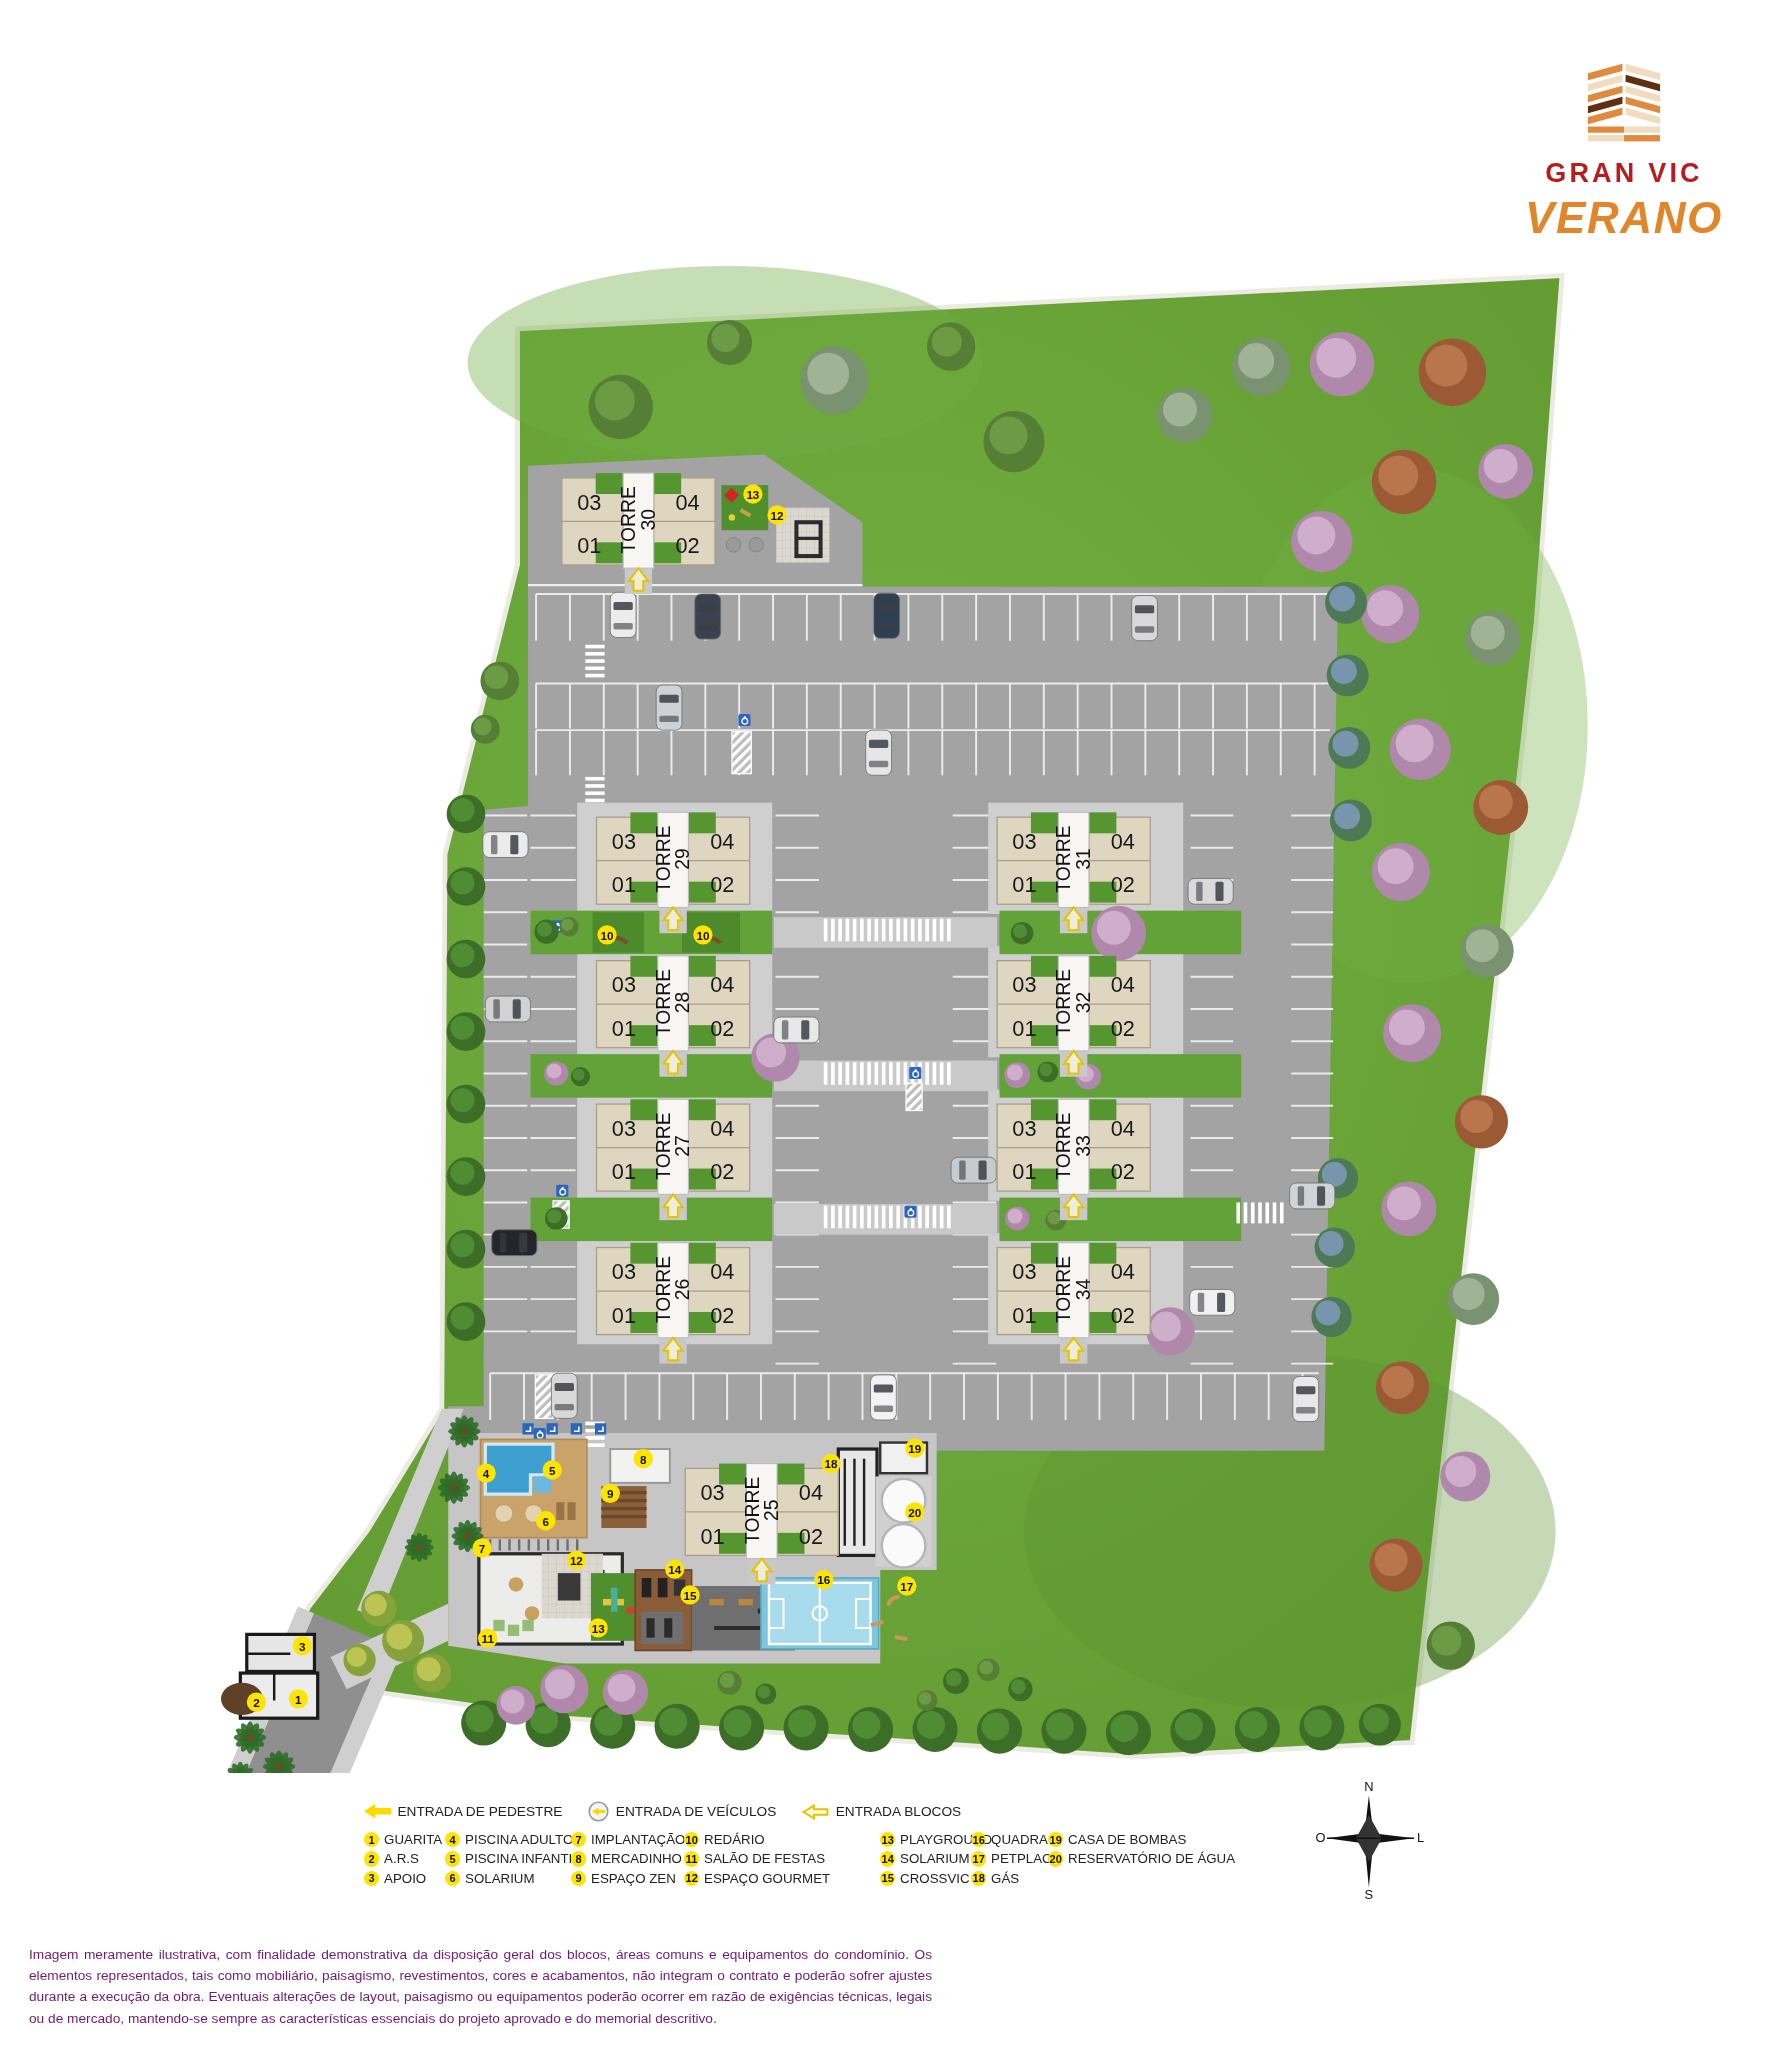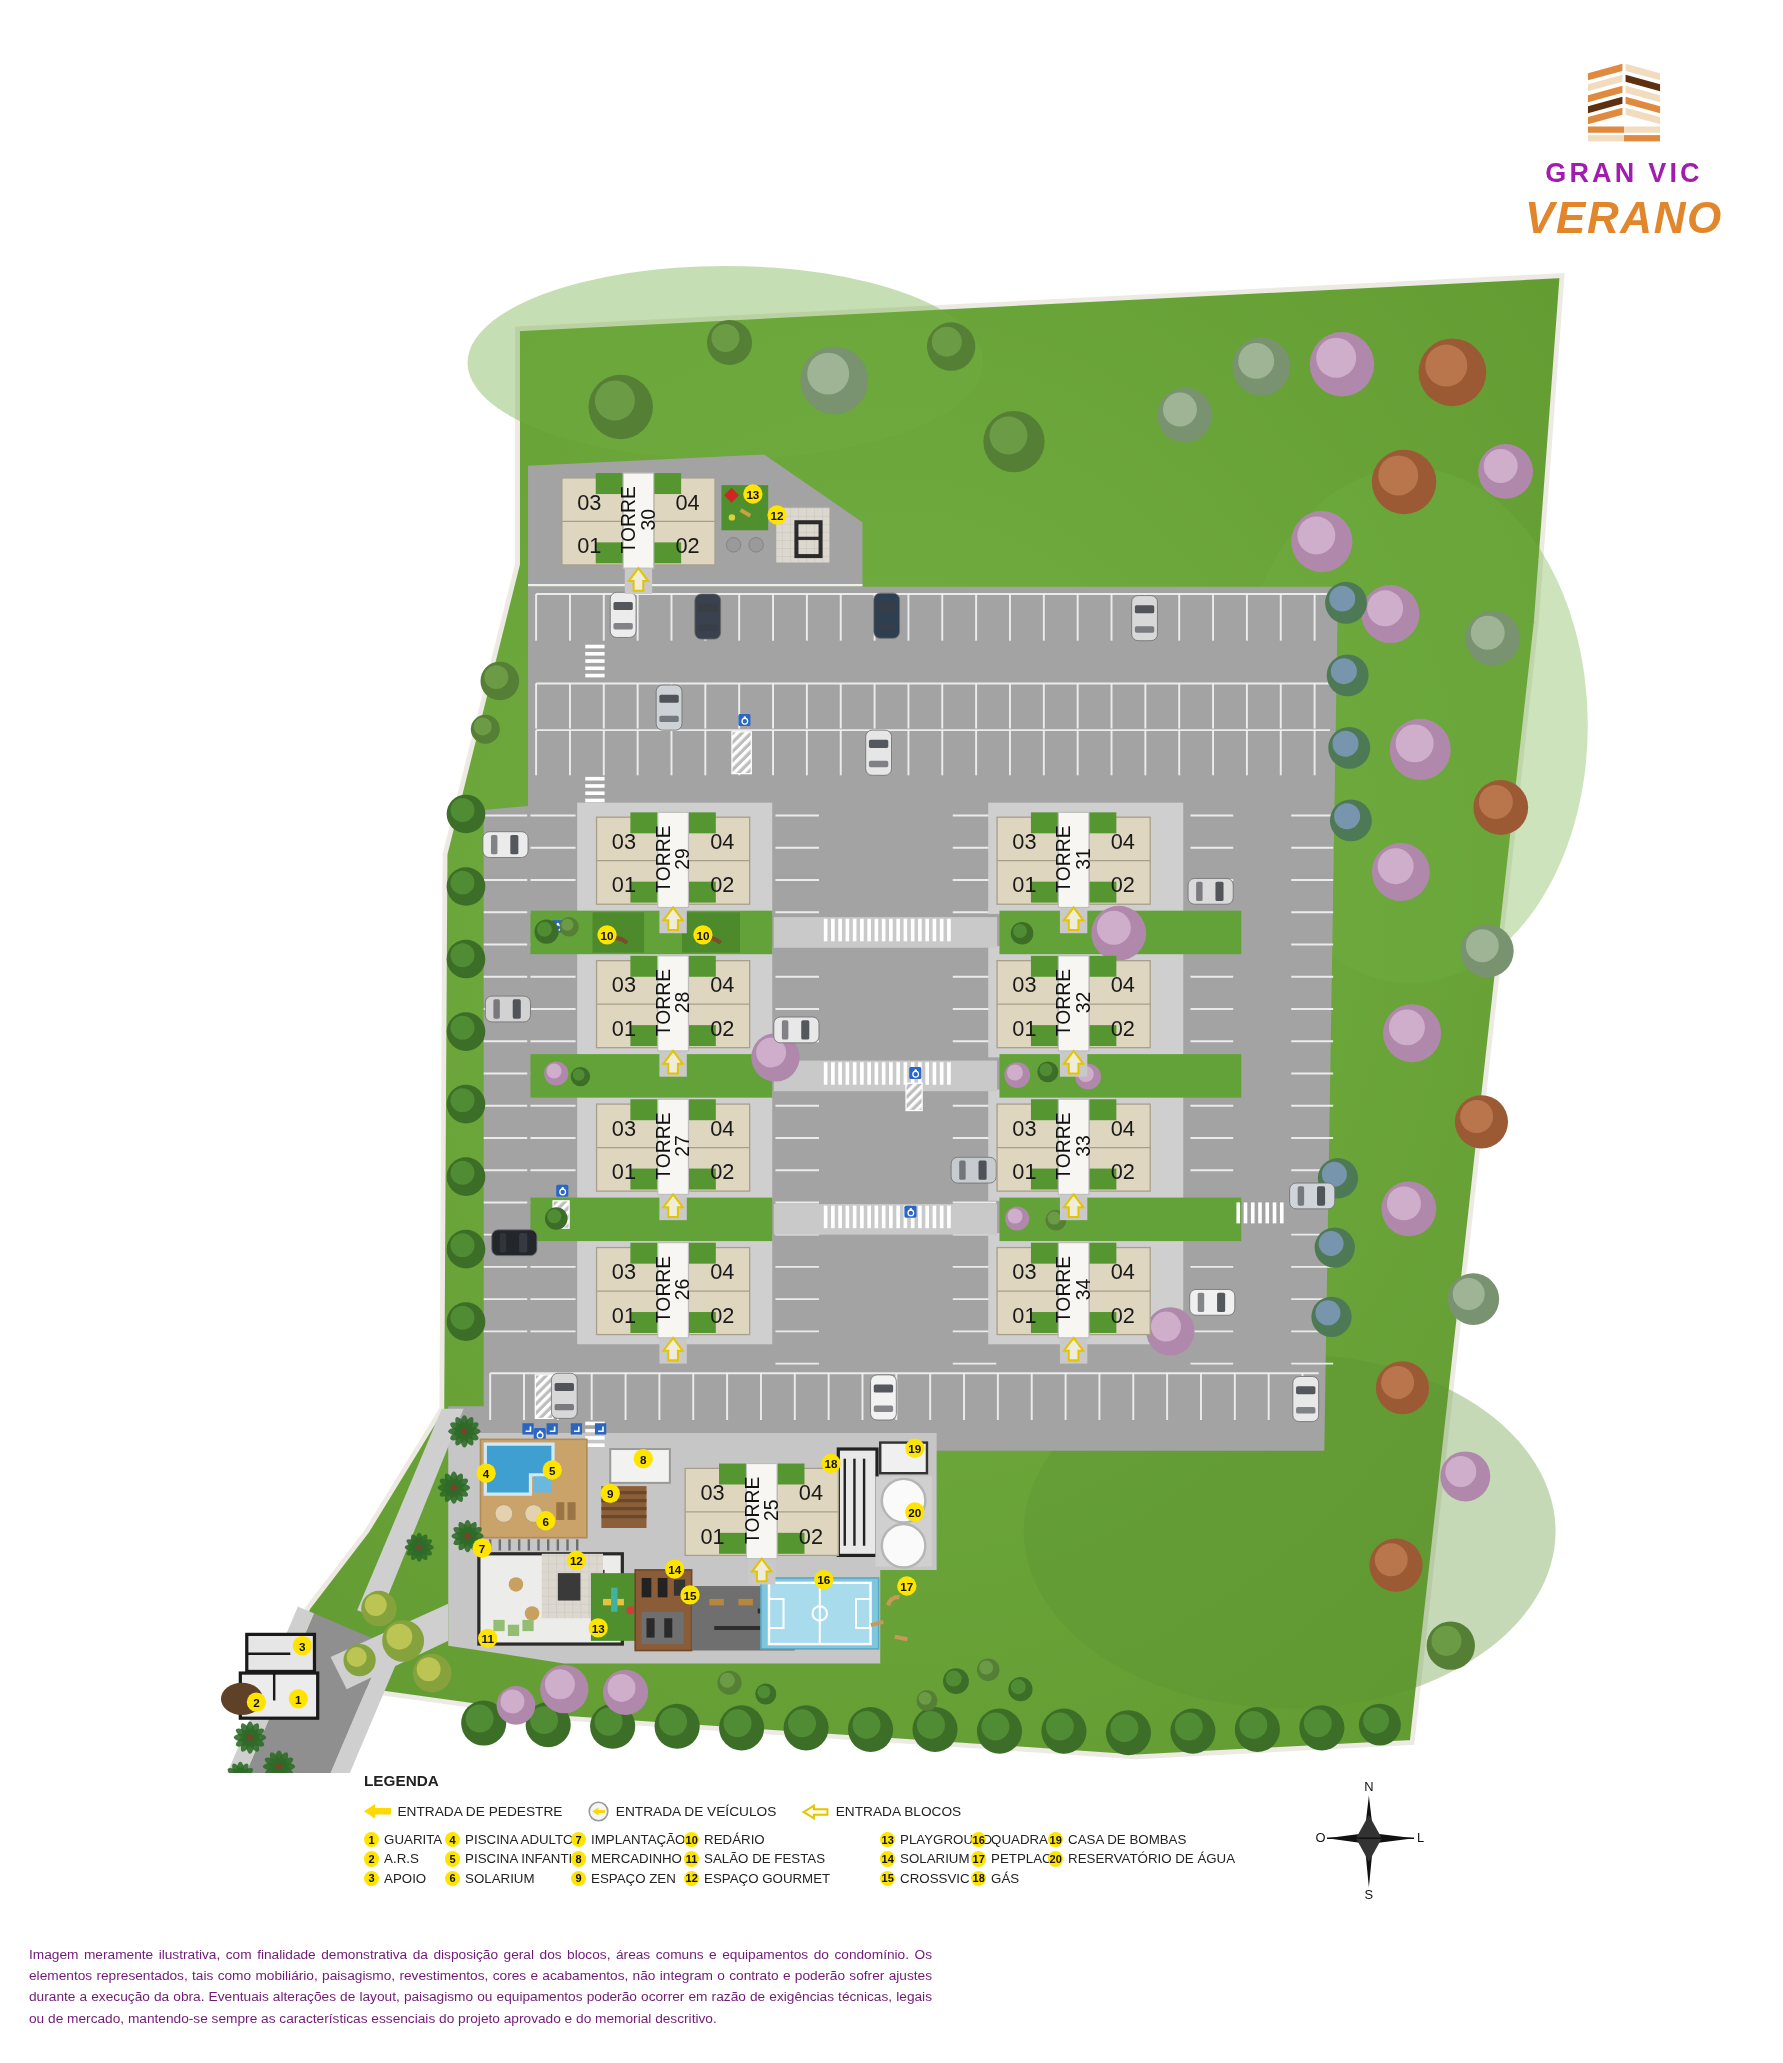--- a/index.html
+++ b/index.html
@@ -2,21 +2,21 @@
 <html style="font-size:13px"><head>
 <meta charset="utf-8">
 <style>
   html,body{margin:0;padding:0;}
   body{width:1783px;height:2064px;position:relative;background:#ffffff;overflow:hidden;
        font-family:"Liberation Sans",sans-serif;color:#222;}
   svg text{font-family:"Liberation Sans",sans-serif;}
   
   .brand{position:absolute;top:56px;left:1515px;width:218px;text-align:center;}
   .brand .icon{margin:0 auto;}
-  .brand .line1{margin-top:4.8px;font-size:27px;font-weight:bold;letter-spacing:3.2px;color:#a21caf;}
+  .brand .line1{margin-top:4.8px;font-size:27px;font-weight:bold;letter-spacing:3.2px;color:#b91c1c;}
   .brand .line2{margin-top:4px;font-size:44px;font-weight:bold;letter-spacing:1.6px;color:#E2862C;font-style:italic;}
   
   .legend{position:absolute;left:364px;top:1772px;width:1080px;height:129px;}
   .legend .lg-title{font-size:15.3px;font-weight:bold;color:#222;}
   .lg-entrances{position:absolute;left:0;top:29px;display:flex;gap:26px;align-items:center;}
   .lg-ent{display:flex;align-items:center;gap:6.4px;font-size:13.7px;color:#222;white-space:nowrap;}
   .lg-col{position:absolute;top:58px;}
   .lg-row{display:flex;align-items:center;gap:4.8px;height:19.3px;font-size:13.3px;white-space:nowrap;}
   .lg-bubble{display:inline-flex;align-items:center;justify-content:center;min-width:15.3px;height:15.3px;
              border-radius:50%;background:#FFE400;font-size:11px;font-weight:bold;color:#111;}
@@ -1387,21 +1387,20 @@
         <rect x="60" y="90" width="46" height="8" fill="#F2DCBF"></rect>
       <rect x="14" y="101" width="46" height="8" fill="#F2DCBF"></rect>
         <rect x="60" y="101" width="46" height="8" fill="#DF8A3E"></rect>
     </g>
   </svg>
   <div class="line1">GRAN VIC</div>
   <div class="line2">VERANO</div>
 </header>
 
 <section class="legend">
-  <div class="lg-title">LEGENDA</div>
   <div class="lg-entrances">
     <div class="lg-ent">
       <svg width="27" height="14.5" viewBox="0 0 34 18">
         <path d="M0,9 L14,0 L14,5 L34,5 L34,13 L14,13 L14,18 Z" fill="#FFD800"></path>
       </svg>
       <span>ENTRADA DE PEDESTRE</span>
     </div>
     <div class="lg-ent">
       <svg width="21" height="21" viewBox="0 0 26 26">
         <circle cx="13" cy="13" r="11.5" fill="#f5f5f5" stroke="#9a9a9a" stroke-width="2"></circle>

